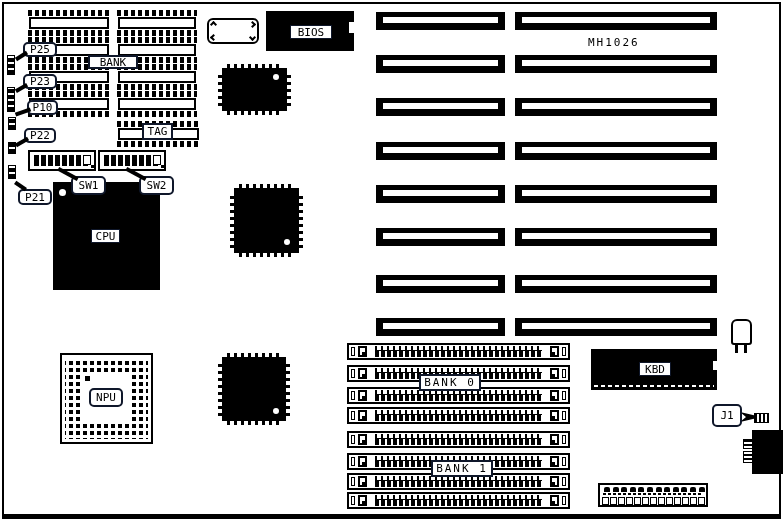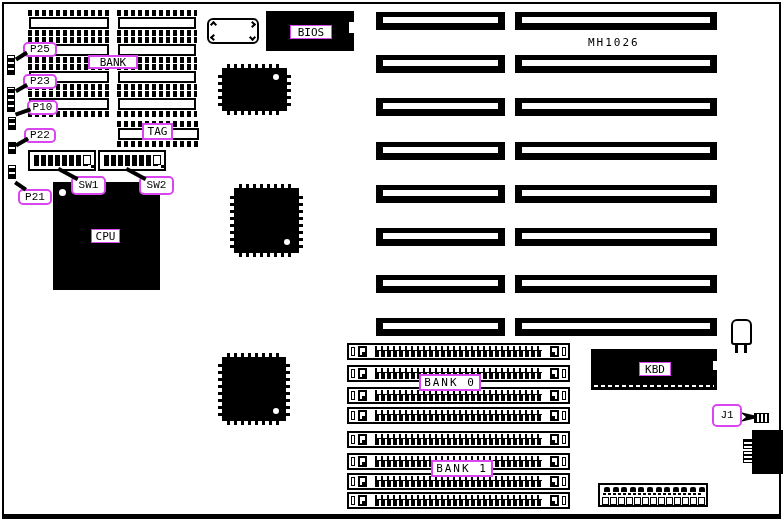--- a/index.html
+++ b/index.html
@@ -74,24 +74,24 @@
   .ppin{position:absolute;width:6px;height:5px;background:#000;border-radius:2px 2px 0 0;}
   .pmid{position:absolute;left:3px;right:3px;top:8px;height:2px;background:repeating-linear-gradient(90deg,#000 0 3px,transparent 3px 5px);}
   .psq{position:absolute;width:7px;height:8px;border:1px solid #000;background:#fff;}
   .econn{position:absolute;left:752px;top:430px;width:31px;height:44px;background:#000;z-index:2;}
   .tab{position:absolute;left:743px;width:10px;border:1px solid #000;background:repeating-linear-gradient(0deg,#fff 0 2px,#000 2px 4px);z-index:2;}
   .j1plug{position:absolute;left:754px;top:413px;width:15px;height:10px;border:1px solid #000;background:repeating-linear-gradient(90deg,#000 0 2px,#fff 2px 4px);z-index:2;}
   .j1ptr{position:absolute;left:740px;top:412px;width:15px;height:10px;background:#000;z-index:2;
          clip-path:polygon(0 0,100% 35%,100% 65%,0 100%,40% 50%);}
 
   
-  .label-box{position:absolute;display:flex;align-items:center;justify-content:center;background:#fff;border:2px solid #d946ef;
+  .label-box{position:absolute;display:flex;align-items:center;justify-content:center;background:#fff;border:2px solid #0f172a;
              font-size:11px;line-height:1;white-space:nowrap;z-index:5;}
   .thin{border-width:1px;}
-  .round{border-radius:5px;font-family:Liberation Mono, monospace;}
+  .round{border-radius:5px;}
   .wide{letter-spacing:2px;}
   .tail{position:absolute;background:#000;height:4px;z-index:4;}
   .model-text{position:absolute;left:588px;top:36px;font-size:11px;letter-spacing:2px;z-index:2;}
 </style>
 </head>
 <body>
 
 <div id="scene">
   <div class="frame"></div>
 
@@ -131,20 +131,27 @@
     <div class="dot" style="right:7px;bottom:7px;"></div>
   </div>
 
   <div class="cpu">
     <div class="dot"></div>
   </div>
   <div class="label-box thin" style="left:91px;top:229px;width:29px;height:14px;">
       <span>CPU</span>
     </div>
 
+  <div class="npu">
+    <div class="core"></div>
+    <div class="mark"></div>
+    <div class="label-box round" style="left:27px;top:33px;width:34px;height:19px;">
+        <span>NPU</span>
+      </div>
+  </div>
 
   <div class="sw" style="left:28px;top:150px;">
     <div class="cells"></div>
     <div class="endbox"></div>
     <div class="notch"></div>
   </div>
   <div class="sw" style="left:98px;top:150px;">
     <div class="cells"></div>
     <div class="endbox"></div>
     <div class="notch"></div>

